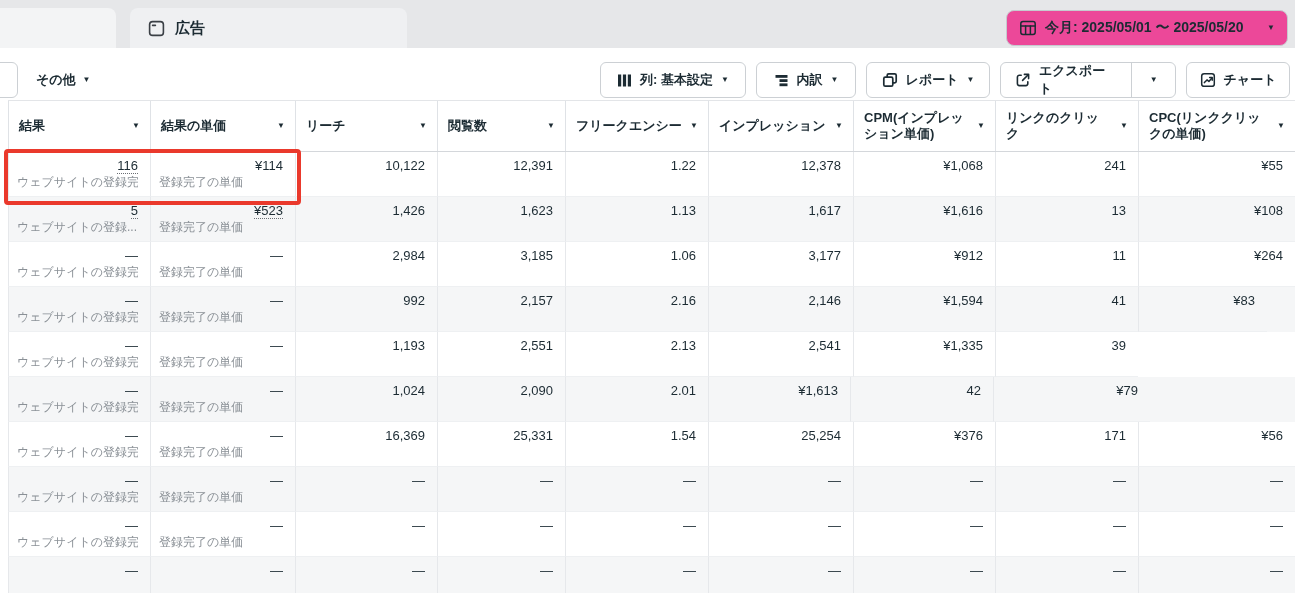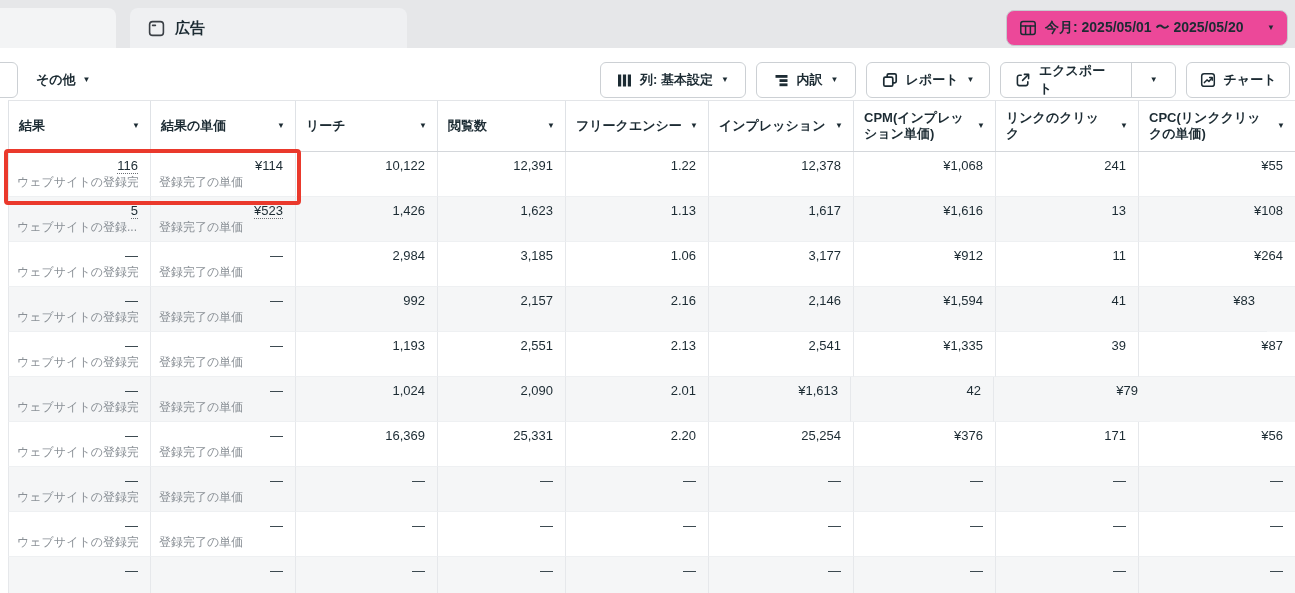--- a/index.html
+++ b/index.html
@@ -323,23 +323,20 @@
           </div>
           <div class="cell" style="width: 145px;">
             <div class="val">2,541</div>
           </div>
           <div class="cell" style="width: 142px;">
             <div class="val">¥1,335</div>
           </div>
           <div class="cell" style="width: 143px;">
             <div class="val">39</div>
           </div>
-          <div class="cell" style="width: 157px;">
-            <div class="val">¥87</div>
-          </div>
         </div>
         <div class="trow stripe">
           <div class="cell" style="width: 142px;">
             <div class="val">—</div>
             <div class="sub">ウェブサイトの登録完...</div>
           </div>
           <div class="cell" style="width: 145px;">
             <div class="val">—</div>
             <div class="sub">登録完了の単価</div>
           </div>
@@ -371,21 +368,21 @@
             <div class="val">—</div>
             <div class="sub">登録完了の単価</div>
           </div>
           <div class="cell" style="width: 142px;">
             <div class="val">16,369</div>
           </div>
           <div class="cell" style="width: 128px;">
             <div class="val">25,331</div>
           </div>
           <div class="cell" style="width: 143px;">
-            <div class="val">2.20</div>
+            <div class="val">1.54</div>
           </div>
           <div class="cell" style="width: 145px;">
             <div class="val">25,254</div>
           </div>
           <div class="cell" style="width: 142px;">
             <div class="val">¥376</div>
           </div>
           <div class="cell" style="width: 143px;">
             <div class="val">171</div>
           </div>

